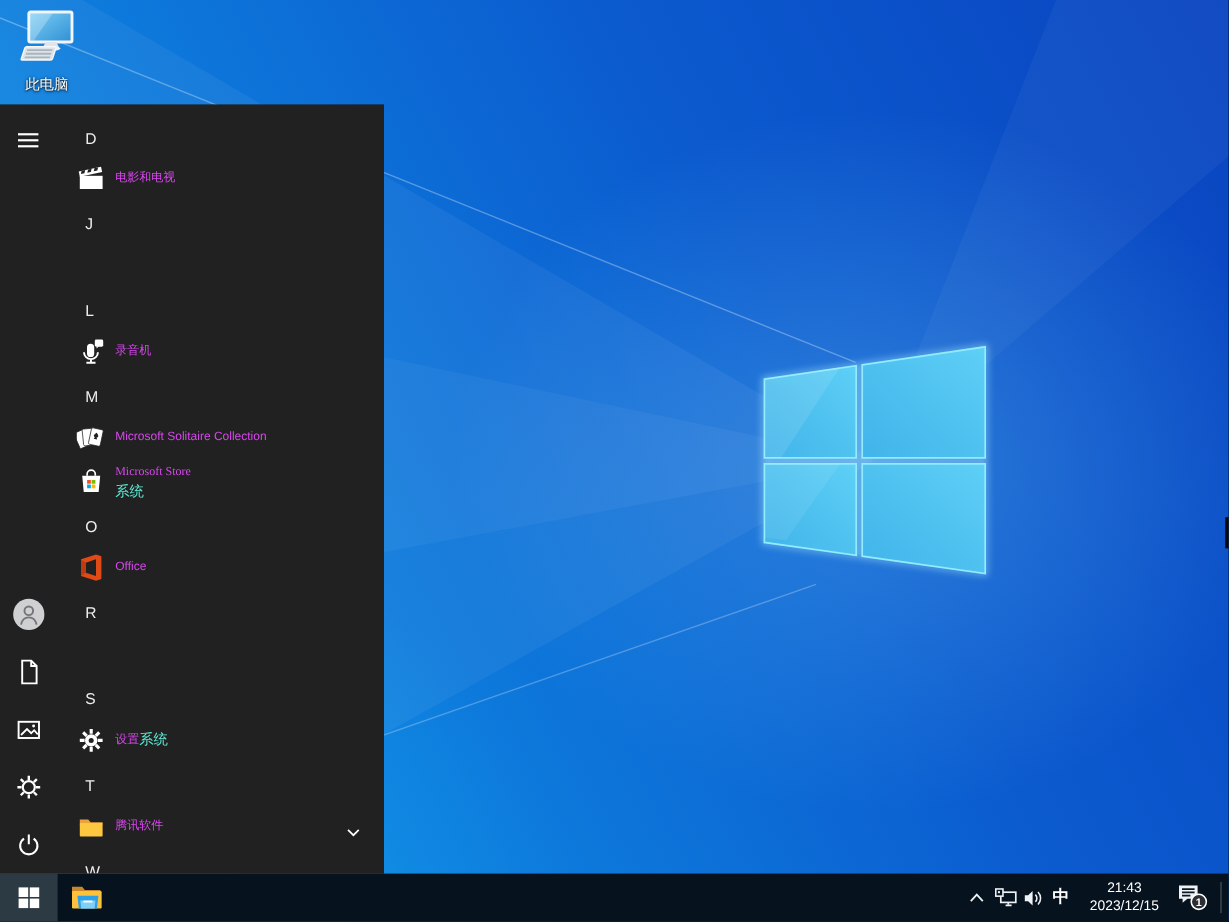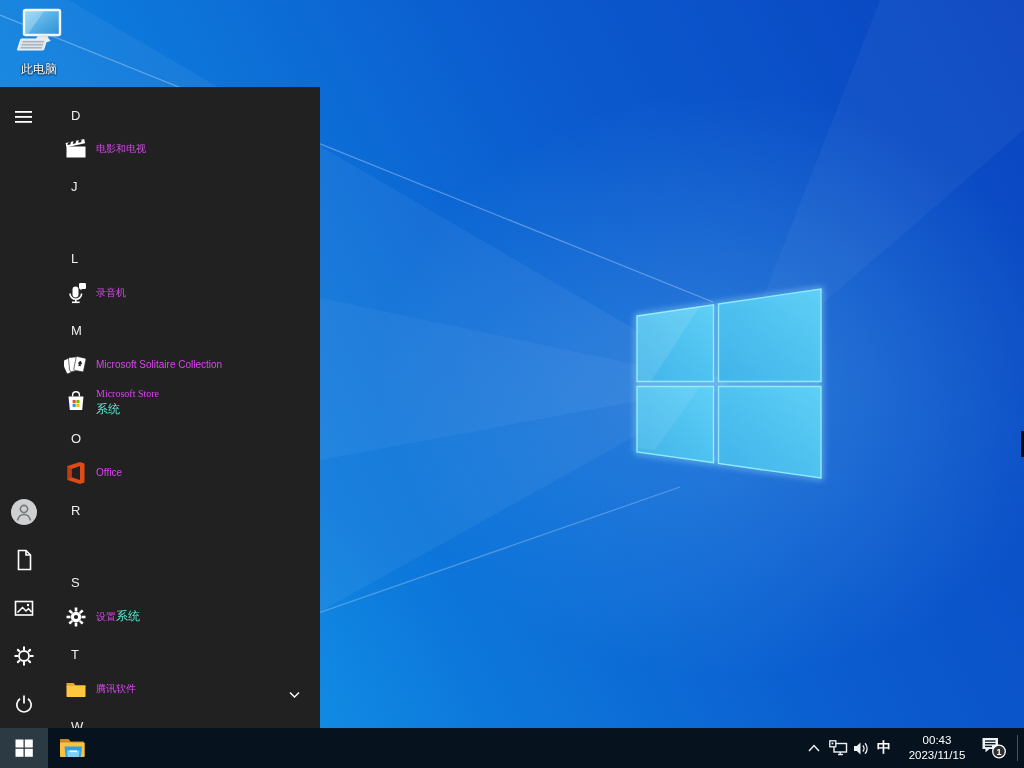--- a/index.html
+++ b/index.html
@@ -350,22 +350,22 @@
         <path d="M9.8 4.5 a4.2 4.2 0 0 1 0 6" fill="none" stroke="#eef2f5" stroke-width="1.3"></path>
         <path d="M12 2.3 a7.4 7.4 0 0 1 0 10.4" fill="none" stroke="#eef2f5" stroke-width="1.3"></path>
       </svg>
     </div>
 
     <div class="tray-ic ime" style="left:872px;width:24px">
       <span>中</span>
     </div>
 
     <div class="clock">
-      <div>00:43</div>
-      <div>2023/11/15</div>
+      <div>21:43</div>
+      <div>2023/12/15</div>
     </div>
 
     <div class="tray-ic" style="left:979px;width:30px">
       <svg width="26" height="24" viewBox="0 0 26 24">
         <path d="M1.5 2 H17 V13 H8.5 L4.5 16.3 V13 H1.5 Z" fill="#eef2f5"></path>
         <g stroke="#0a1824" stroke-width="1.4">
           <line x1="4" y1="5" x2="14.5" y2="5"></line>
             <line x1="4" y1="7.7" x2="14.5" y2="7.7"></line>
             <line x1="4" y1="10.4" x2="11" y2="10.4"></line>
         </g>

